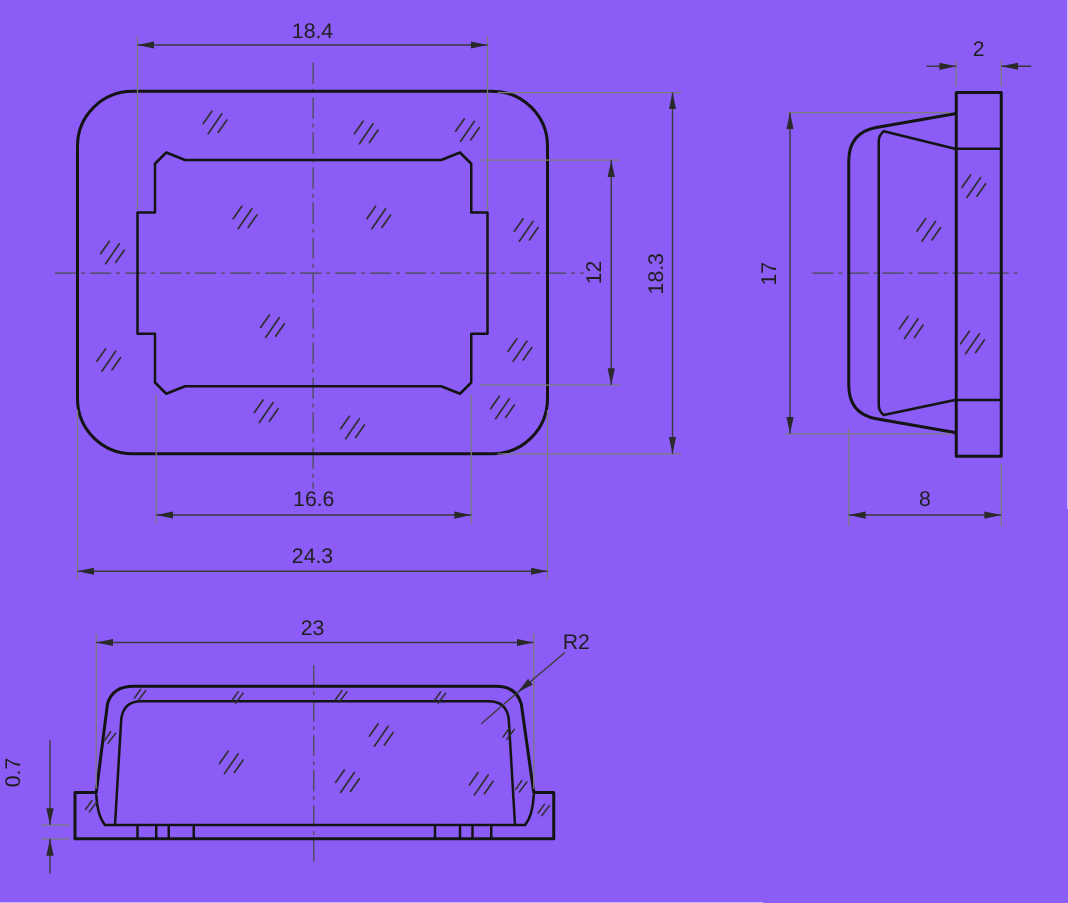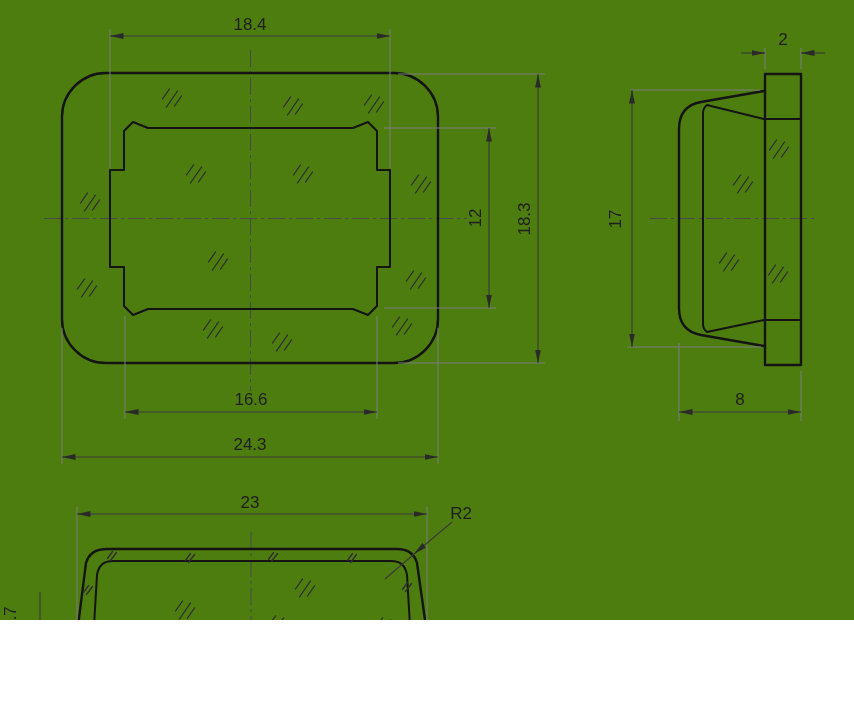--- a/index.html
+++ b/index.html
@@ -1,16 +1,16 @@
 <!DOCTYPE html>
 <html><head>
 <meta charset="utf-8">
 <style>
   html,body { margin:0; padding:0; background:#ffffff; }
-  .canvas { position:relative; width:854px; height:620px; background:#4d7c0f; overflow:hidden; }
+  .canvas { position:relative; width:854px; height:722px; background:#8b5cf6; overflow:hidden; }
   svg { display:block; }
   .outline { fill:none; stroke:#141414; stroke-width:2.4; stroke-linejoin:round; stroke-linecap:round; }
   .feature { fill:none; stroke:#141414; stroke-width:2; stroke-linejoin:round; stroke-linecap:round; }
   .ext     { fill:none; stroke:#7c7c7c; stroke-width:1; }
   .dim     { fill:none; stroke:#3a3a3a; stroke-width:1.1; }
   .center  { fill:none; stroke:#4a4a4a; stroke-width:1; stroke-dasharray:17 4 3 4; }
   .hatch   { fill:none; stroke:#2e2e2e; stroke-width:1.3; stroke-linecap:round; }
   .dim-text { font-family:"Liberation Sans", sans-serif; font-size:17px; fill:#1f1f1f; }
   .arrowfill { fill:#2a2a2a; }
 </style>

